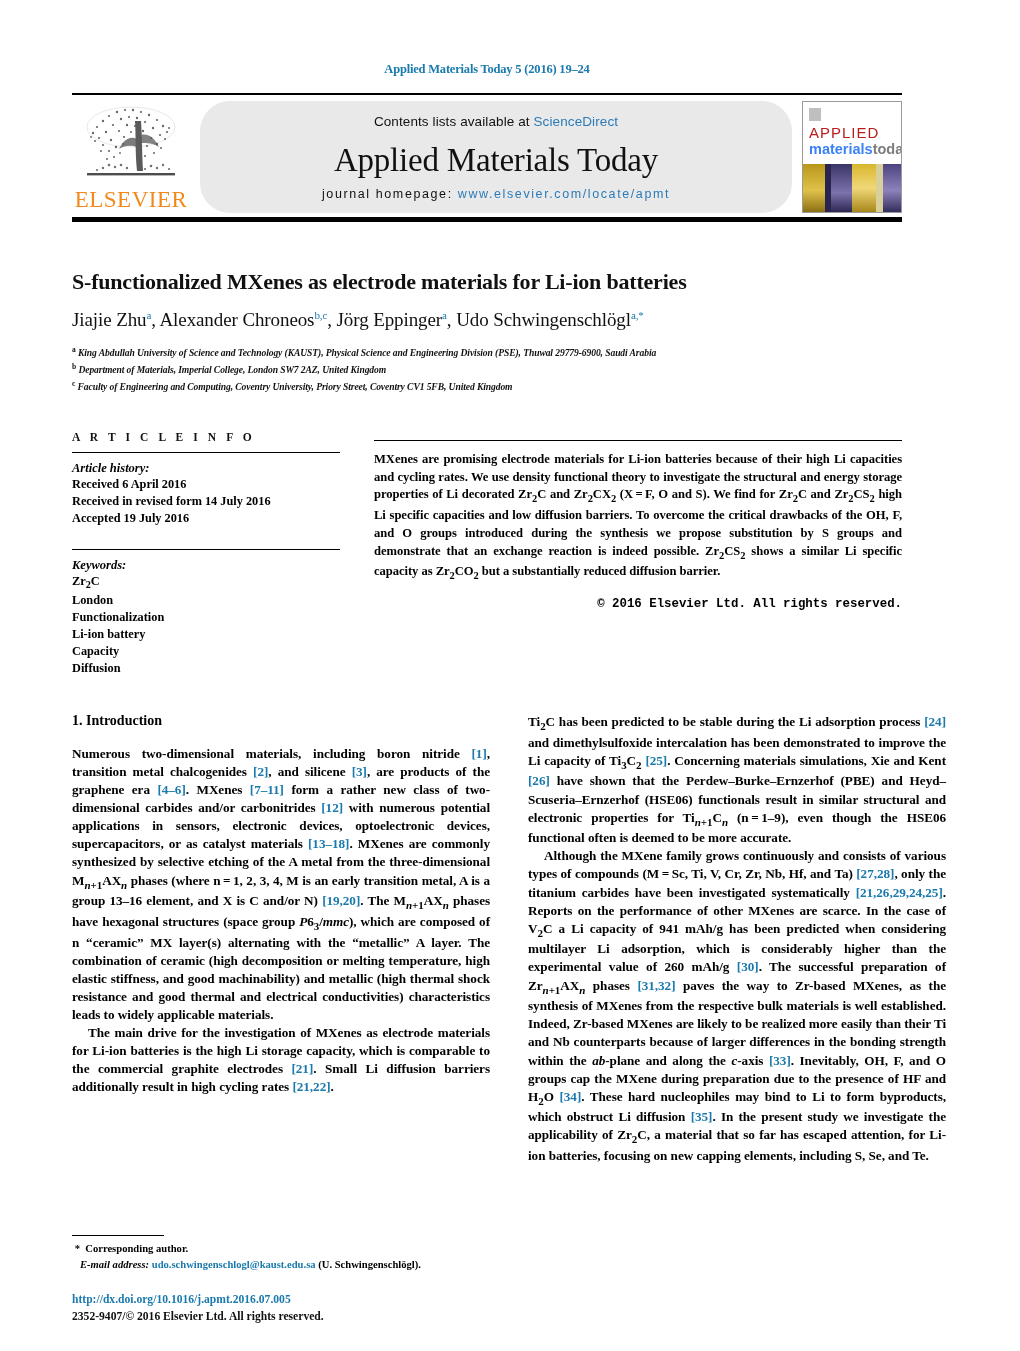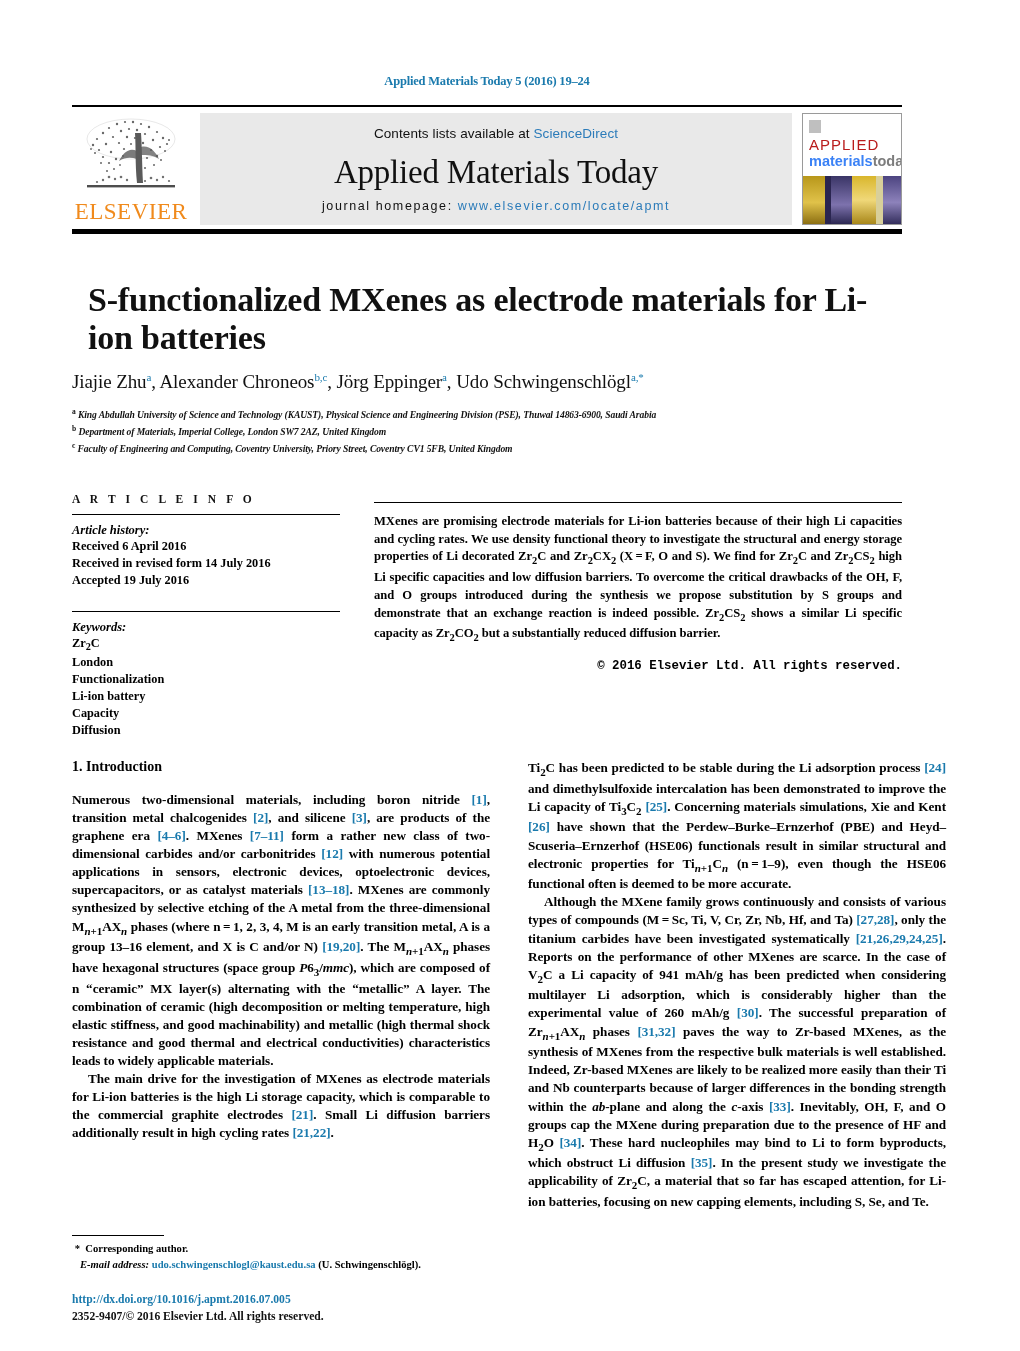--- a/index.html
+++ b/index.html
@@ -4,21 +4,21 @@
 <style>
   * { box-sizing: border-box; }
   html, body { margin: 0; padding: 0; }
   body {
     width: 1020px; height: 1351px;
     background: #ffffff;
     font-family: "Liberation Serif", "DejaVu Serif", serif;
     color: #000000;
     overflow: hidden;
   }
-  .page { position: relative; width: 974px; height: 1351px; padding: 12px 72px; }
+  .page { position: relative; width: 974px; height: 1351px; padding: 0 72px; }
 
   
   .runhead {
     text-align: center;
     color: #1a7aad;
     font-family: "Liberation Serif", serif;
     font-weight: bold;
     font-size: 12.5px;
     letter-spacing: -0.2px;
     padding-top: 62px;
@@ -46,20 +46,21 @@
     margin-top: 1px;
   }
 
   .mast-center {
     flex: 1 1 auto;
     background: #e9e9e9;
     margin: 0 10px;
     display: flex; flex-direction: column;
     align-items: center; justify-content: space-between;
     padding: 13px 0 12px 0;
+    border-radius: 30px;
   }
   .contents-line {
     font-family: "Liberation Sans", sans-serif;
     font-size: 13.5px;
     color: #111;
     letter-spacing: 0.1px;
   }
   .contents-line .sd { color: #2b7bb9; }
   .journal-title {
     font-family: "Liberation Serif", serif;
@@ -92,23 +93,23 @@
   }
   .cover-mt { font-family:"Liberation Sans", sans-serif; font-size: 14.5px; line-height:1; margin-top:2px; }
   .cover-mt .m { color: #3b82f6; font-weight: bold; }
   .cover-mt .t { color: #7d7d7d; font-weight: bold; }
   .cover-strip { position:absolute; left:0; right:0; bottom:0; height:44%; display:flex; }
   .cs { height:100%; }
 
   
   .title {
     font-family: "Liberation Serif", serif;
-    font-size: 34px;
-    color: #111;
-    margin: 47px 0 0 16px;
+    font-size: 22px;
+    color: #111;
+    margin: 47px 0 0 0;
     letter-spacing: -0.2px;
   }
   .authors {
     font-family: "Liberation Serif", serif;
     font-size: 19px;
     color: #111;
     margin-top: 14px;
     letter-spacing: -0.1px;
   }
   .authors sup { color: #1a7aad; font-size: 11px; vertical-align: super; }
@@ -160,21 +161,21 @@
   }
   .copyright {
     font-family: Liberation Mono, monospace;
     font-weight: bold;
     font-size: 12.4px;
     text-align: right;
     margin-top: 14px;
   }
 
   
-  .body-cols { display: flex; margin-top: 20px; }
+  .body-cols { display: flex; margin-top: 36px; }
   .bcol { width: 418px; flex: 0 0 418px; }
   .bcol.right { margin-left: 38px; }
   .h2 {
     font-family: "Liberation Serif", serif;
     font-weight: bold; font-size: 14px;
     margin: 0 0 16px 0;
   }
   .para {
     font-family: "Liberation Serif", serif;
     font-weight: bold;
@@ -325,21 +326,21 @@
         </div>
       </div>
 
     </div>
     <div class="rule-thick"></div>
   </div>
 
   <h1 class="title">S-functionalized MXenes as electrode materials for Li-ion batteries</h1>
   <div class="authors">Jiajie Zhu<sup>a</sup>, Alexander Chroneos<sup>b,c</sup>, Jörg Eppinger<sup>a</sup>, Udo Schwingenschlögl<sup>a,*</sup></div>
   <div class="affils">
-    <div class="affil"><sup>a</sup> <span>King Abdullah University of Science and Technology (KAUST), Physical Science and Engineering Division (PSE), Thuwal 14863-6900, Saudi Arabia</span></div>
+    <div class="affil"><sup>a</sup> <span>King Abdullah University of Science and Technology (KAUST), Physical Science and Engineering Division (PSE), Thuwal 29779-6900, Saudi Arabia</span></div>
     <div class="affil"><sup>b</sup> <span>Department of Materials, Imperial College, London SW7 2AZ, United Kingdom</span></div>
     <div class="affil"><sup>c</sup> <span>Faculty of Engineering and Computing, Coventry University, Priory Street, Coventry CV1 5FB, United Kingdom</span></div>
   </div>
 
   <div class="info-wrap">
     <div class="col-info">
       <div class="sec-head">A R T I C L E   I N F O</div>
       <div class="hr-sec"></div>
       <div class="hist-title">Article history:</div>
       <div class="hist-line">Received 6 April 2016</div>

